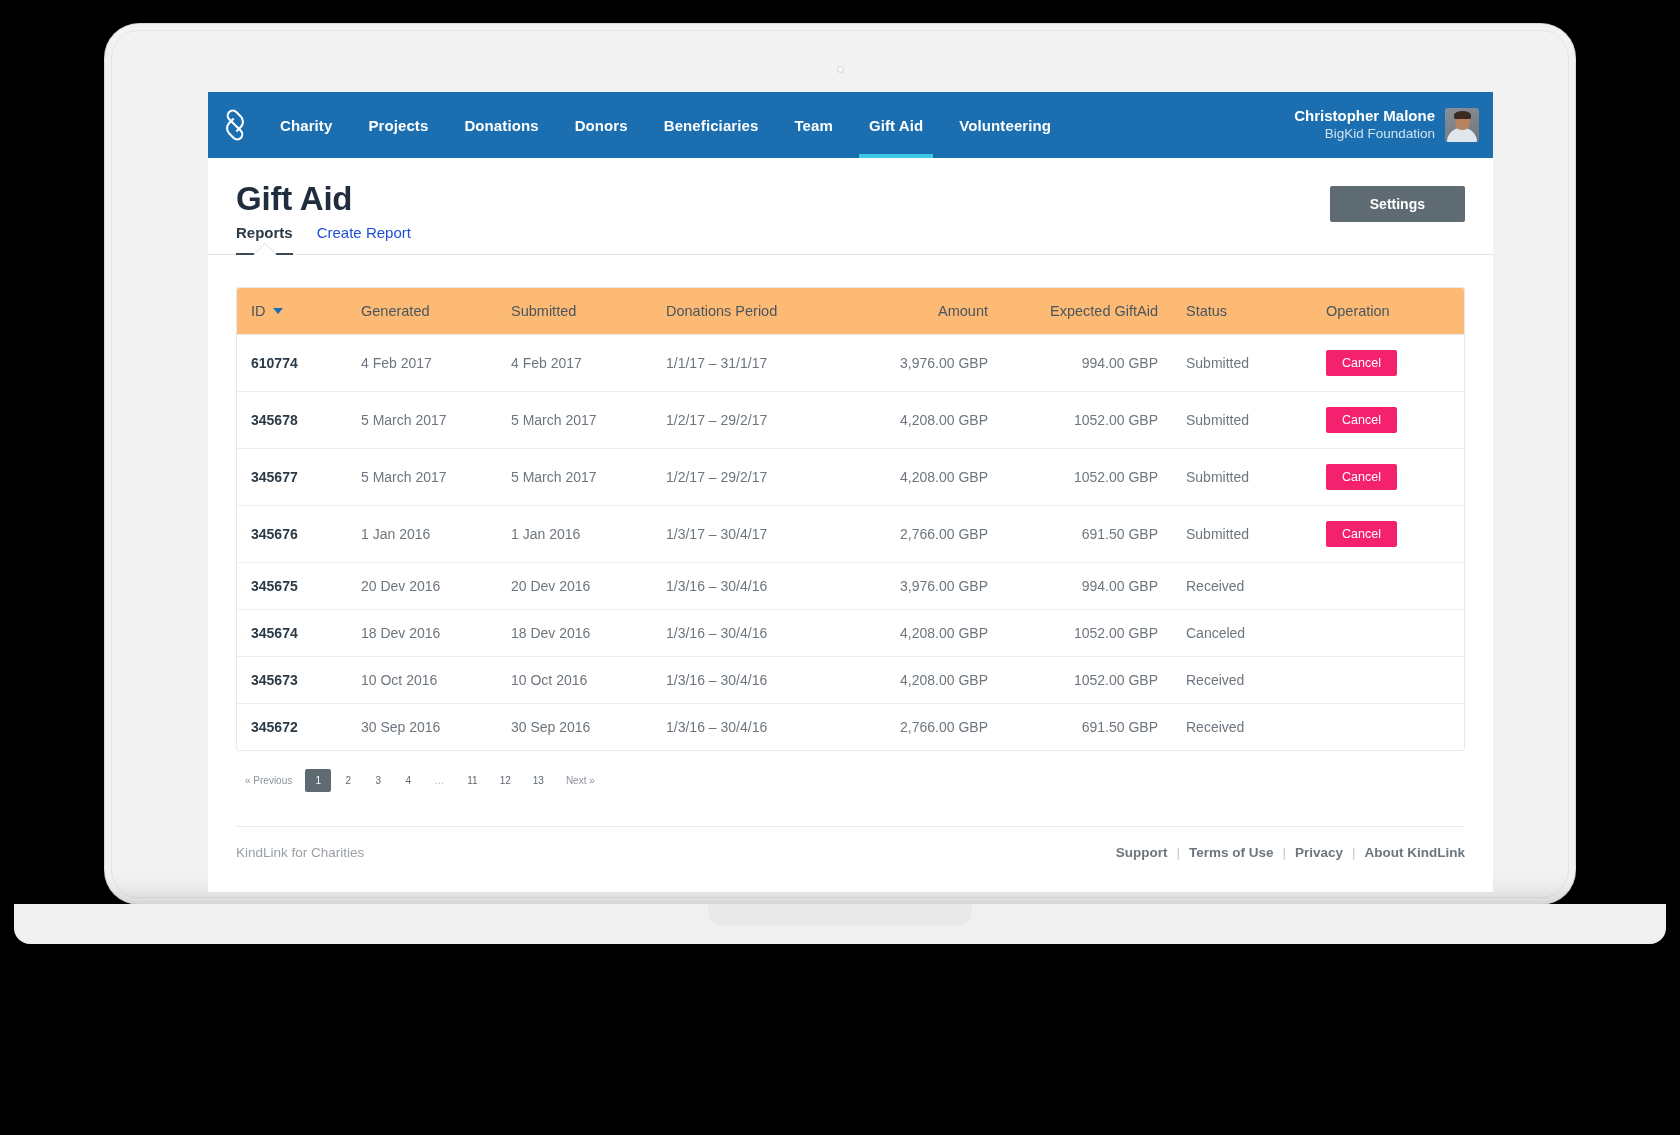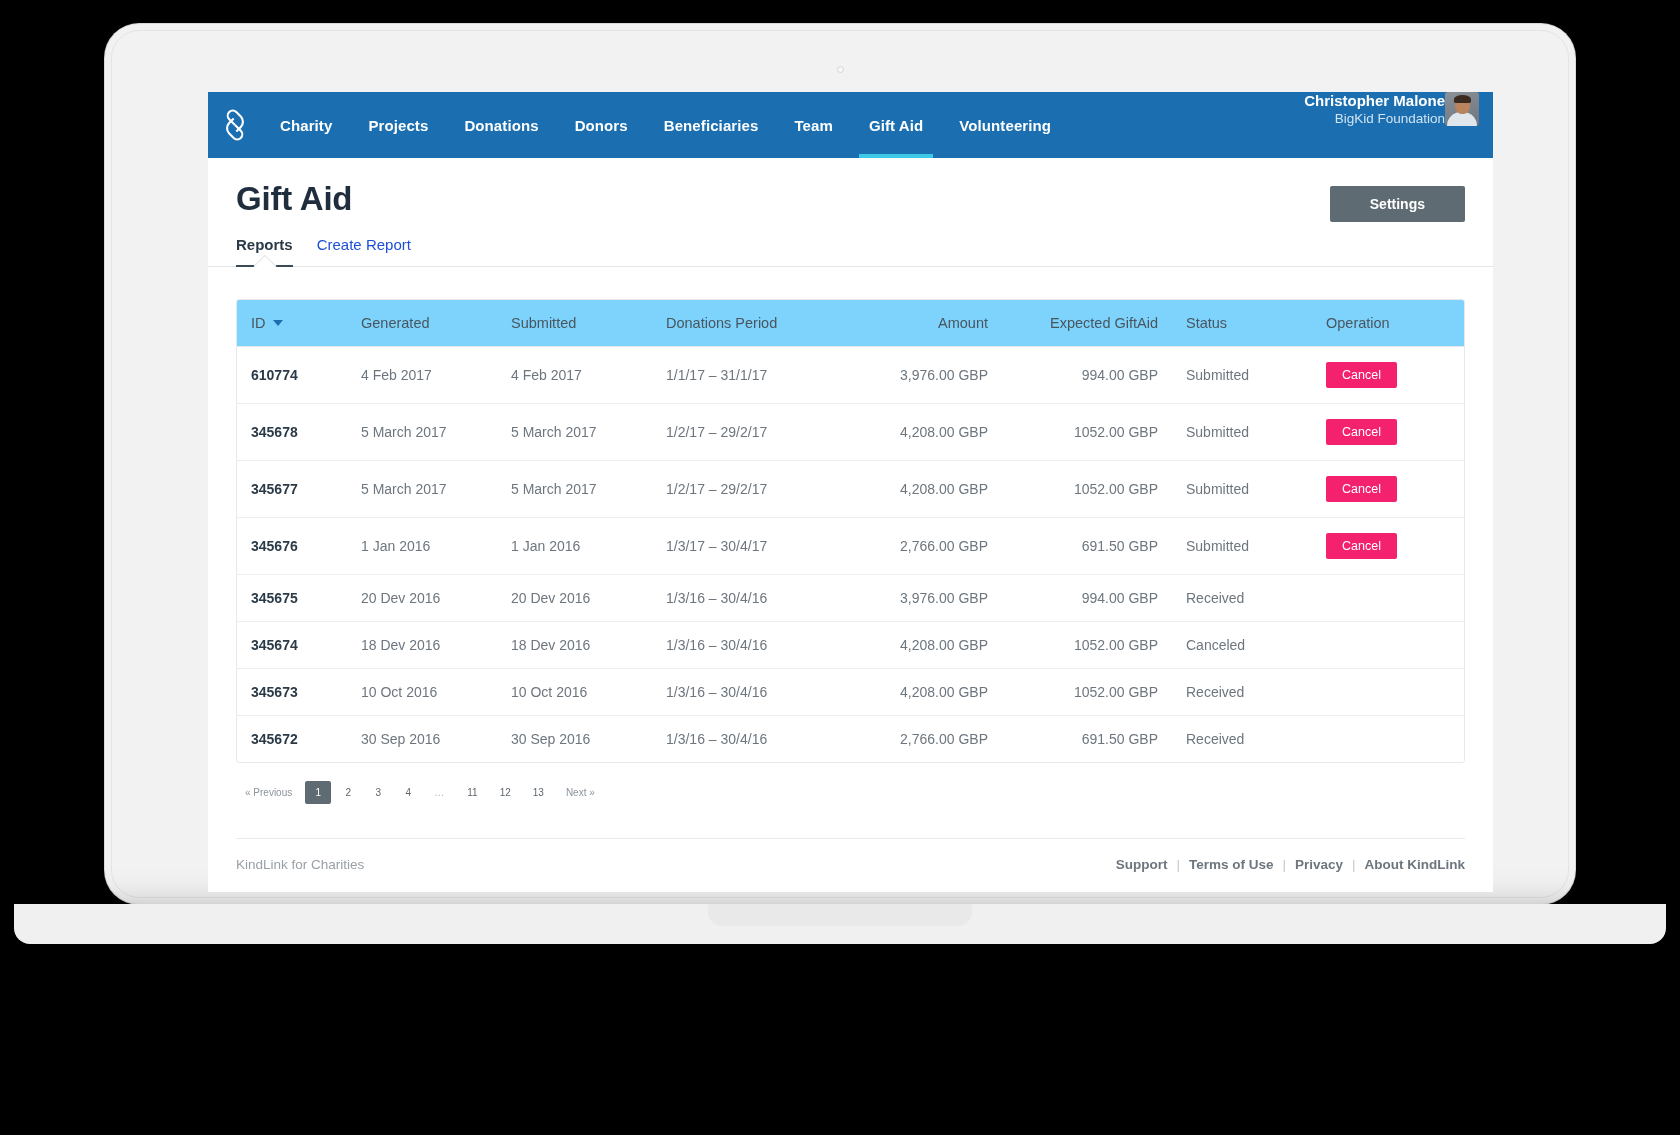--- a/index.html
+++ b/index.html
@@ -120,21 +120,23 @@
     position: absolute;
     left: 8px;
     right: 8px;
     bottom: 0;
     height: 4px;
     background: #3ec8e8;
   }
   #user-block {
     margin-left: auto;
     display: flex;
+    align-items: center;
     padding-right: 14px;
+    gap: 10px;
   }
   #user-text {
     text-align: right;
     line-height: 1.25;
   }
   #user-name {
     color: #ffffff;
     font-size: 15px;
     font-weight: bold;
     white-space: nowrap;
@@ -205,21 +207,21 @@
     font-weight: bold;
     border: none;
     border-radius: 2px;
     padding: 10px 40px;
     cursor: pointer;
     font-family: "Liberation Sans", sans-serif;
   }
 
   
   #subtabs {
-    margin-top: 14px;
+    margin-top: 2px;
     padding: 0 28px;
     display: flex;
     gap: 24px;
     border-bottom: 1px solid #e3e6e8;
     position: relative;
   }
   .subtab {
     font-size: 15px;
     color: #1d4ed8;
     padding-bottom: 13px;
@@ -257,21 +259,21 @@
     border: 1px solid #e6e9eb;
     border-radius: 3px;
     overflow: hidden;
     background: #fff;
   }
   table {
     width: 100%;
     border-collapse: collapse;
     font-size: 14px;
   }
-  thead tr { background: #7dd3fc; }
+  thead tr { background: #fdba74; }
   thead th {
     font-weight: normal;
     color: #49565f;
     padding: 15px 14px;
     text-align: left;
     font-size: 14.5px;
     border-bottom: 1px solid #e6e9eb;
     white-space: nowrap;
   }
   thead th.right { text-align: right; }

